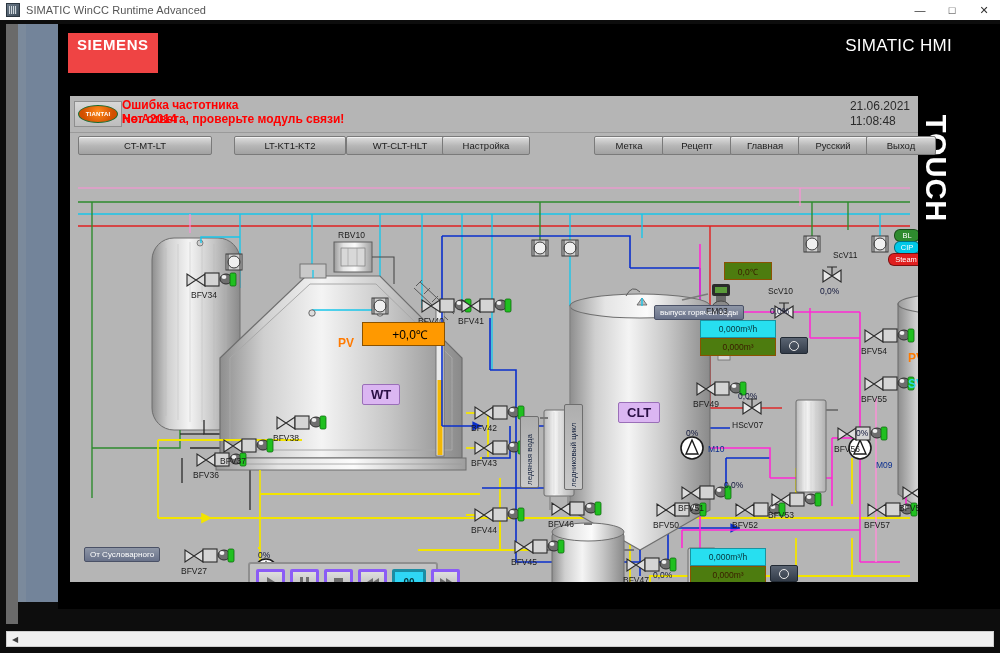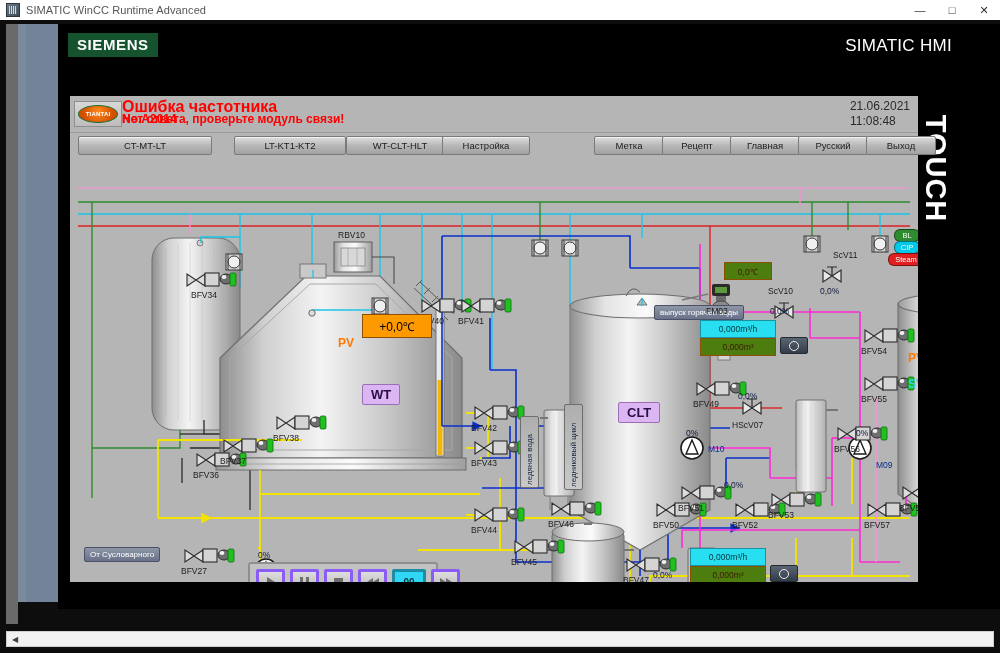--- a/index.html
+++ b/index.html
@@ -24,42 +24,42 @@
   .bluepane{position:absolute;left:26px;top:24px;width:974px;height:578px;background:#73849a;}
   .blackscreen{position:absolute;left:58px;top:24px;width:942px;height:585px;background:#000;}
 
   .hscroll{position:absolute;left:6px;bottom:6px;width:988px;height:16px;background:#f0f0f0;
     border:1px solid #cfcfcf;box-sizing:border-box;display:flex;align-items:center;}
   .hscroll .arrow{width:16px;height:14px;display:flex;align-items:center;justify-content:center;
     font-size:8px;color:#404040;}
 
   
   .sieheader{position:absolute;left:58px;top:24px;width:942px;height:48px;background:#000;}
-  .siemens-logo{position:absolute;left:10px;top:9px;background:#14532d;color:#fff;
-    font-weight:bold;font-size:15px;letter-spacing:.6px;padding:3px 9px 4px;}
+  .siemens-logo{position:absolute;left:10px;top:9px;background:#ef4444;color:#fff;
+    font-weight:bold;font-size:15px;letter-spacing:.6px;padding:3px 9px 20px;}
   .simatic-hmi{position:absolute;right:48px;top:12px;color:#fff;font-size:17px;letter-spacing:.3px;}
 
   
   .hmibody{position:absolute;left:70px;top:96px;width:848px;height:486px;background:#b5b5b5;}
   .touchbar{position:absolute;left:918px;top:96px;width:32px;height:486px;background:#000;}
   .touchtext{position:absolute;left:-58px;top:56px;width:150px;text-align:center;color:#fff;
     font-size:29px;font-weight:bold;letter-spacing:1px;transform:rotate(90deg);}
 
   
   .alarmbar{position:absolute;left:0;top:0;width:848px;height:36px;background:#b5b5b5;
     border-bottom:1px solid #9a9a9a;}
   .tiantai{position:absolute;left:4px;top:5px;width:46px;height:24px;
     background:linear-gradient(#d8d8d8,#bdbdbd);border:1px solid #8e8e8e;display:flex;
     align-items:center;justify-content:center;}
   .tiantai .tt-oval{width:38px;height:16px;border-radius:50%;
     background:radial-gradient(circle at 50% 35%,#ff8a1c,#d24f00 70%);
     display:flex;align-items:center;justify-content:center;border:1px solid #1a6b2d;}
   .tiantai .tt-txt{font-size:6px;font-weight:bold;color:#fff;letter-spacing:.2px;}
   .alarmtxt{position:absolute;left:52px;top:2px;width:480px;height:32px;}
-  .alarm-l1{position:absolute;left:0;top:0;color:#ff0000;font-weight:bold;font-size:16px;}
+  .alarm-l1{position:absolute;left:0;top:0;color:#ff0000;font-weight:bold;font-size:12px;}
   .alarm-l2a{position:absolute;left:0;top:14px;color:#ff0000;font-weight:bold;font-size:12px;}
   .alarm-l2b{position:absolute;left:0;top:14px;color:#ff0000;font-weight:bold;font-size:12px;}
   .datetime{position:absolute;right:8px;top:3px;color:#2b2b2b;font-size:12px;
     line-height:15px;}
 
   
   .navrow{position:absolute;left:0;top:40px;width:848px;height:20px;}
   .navbtn{position:absolute;height:17px;border:1px solid #7a7a7a;border-radius:2px;
     background:linear-gradient(#dedede,#b6b6b6 52%,#a2a2a2);color:#1c1c1c;font-size:9.5px;
     display:flex;align-items:center;justify-content:center;box-shadow:inset 0 1px 0 #f2f2f2;
@@ -836,21 +836,21 @@
           <div class="lbl" style="left: 829px; top: 345px;">BFV58</div>
         </div>
 
       <div id="pipelegend">
           <div class="pipelbl" style="left: 824px; top: 42px; width: 24px; background: rgb(46, 139, 46);">BL</div>
           <div class="pipelbl" style="left: 824px; top: 54px; width: 24px; background: rgb(0, 200, 232);">CIP</div>
           <div class="pipelbl" style="left: 818px; top: 66px; width: 34px; background: rgb(224, 32, 32);">Steam</div>
         </div>
 
       <div class="pvlabel" style="left:268px;top:178px;">PV</div>
-      <div class="pvbox" style="left:292px;top:156px;width:68px;height:22px;">+0,0℃</div>
+      <div class="pvbox" style="left:292px;top:164px;width:68px;height:22px;padding-left:13px;">+0,0℃</div>
       <div class="tankname" style="left:292px;top:226px;">WT</div>
 
       <div class="tankname" style="left:548px;top:244px;">CLT</div>
 
       <div class="pvlabel" style="left:838px;top:193px;">PV</div>
 
       <div class="svlabel" style="left:838px;top:219px;">SV</div>
 
       <div class="tagbox" style="left:14px;top:389px;">От Сусловарного</div>
       <div class="tagbox" style="left:584px;top:147px;">выпуск горячей воды</div>

